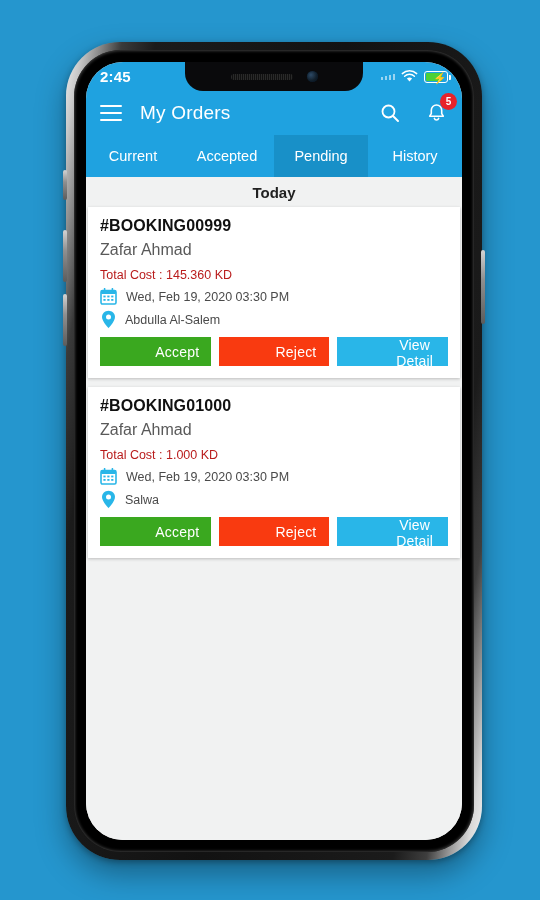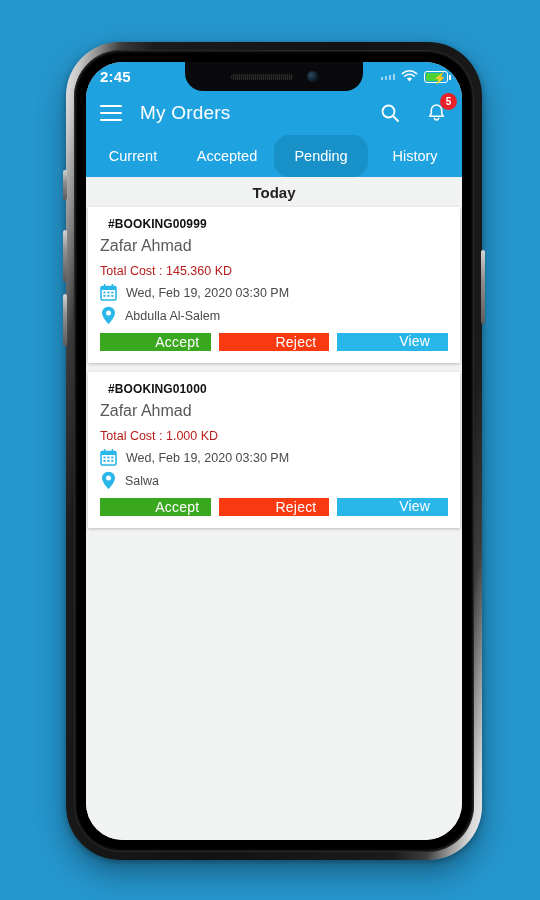--- a/index.html
+++ b/index.html
@@ -243,21 +243,20 @@
     display: flex;
     align-items: center;
     justify-content: center;
     color: #ffffff;
     font-size: 14.5px;
     cursor: pointer;
     user-select: none;
   }
   .tab.selected {
     background: #1890c8;
-    border-radius: 15px;
   }
 
   
   .content {
     position: absolute;
     top: 115px;
     left: 0;
     right: 0;
     bottom: 0;
     background: #f1f2f2;
@@ -276,26 +275,25 @@
   }
 
   .card {
     background: #ffffff;
     margin: 0 2px 9px 2px;
     padding: 10px 12px 12px 12px;
     box-shadow: 0 1px 3px rgba(0,0,0,0.22);
   }
 
   .booking-id {
-    font-size: 12px;
+    font-size: 16px;
     font-weight: bold;
     color: #111;
     letter-spacing: 0.1px;
     margin-bottom: 6px;
-    margin-left: 8px;
   }
   .customer-name {
     font-size: 16px;
     color: #595959;
     margin-bottom: 5px;
   }
   .total-cost {
     font-size: 12.5px;
     color: #b91c1c;
     margin-bottom: 6px;
@@ -324,21 +322,21 @@
     margin-left: 1px;
   }
 
   .action-row {
     display: flex;
     gap: 8px;
     margin-top: 8px;
   }
   .action-btn {
     flex: 1;
-    height: 18px;
+    height: 29px;
     border: none;
     color: #fff;
     font-size: 14px;
     font-family: "Liberation Sans", sans-serif;
     cursor: pointer;
     letter-spacing: 0.2px;
     padding-left: 44px;
   }
   .btn-accept { background: #3aa81f; }
   .btn-reject { background: #f93a10; }

